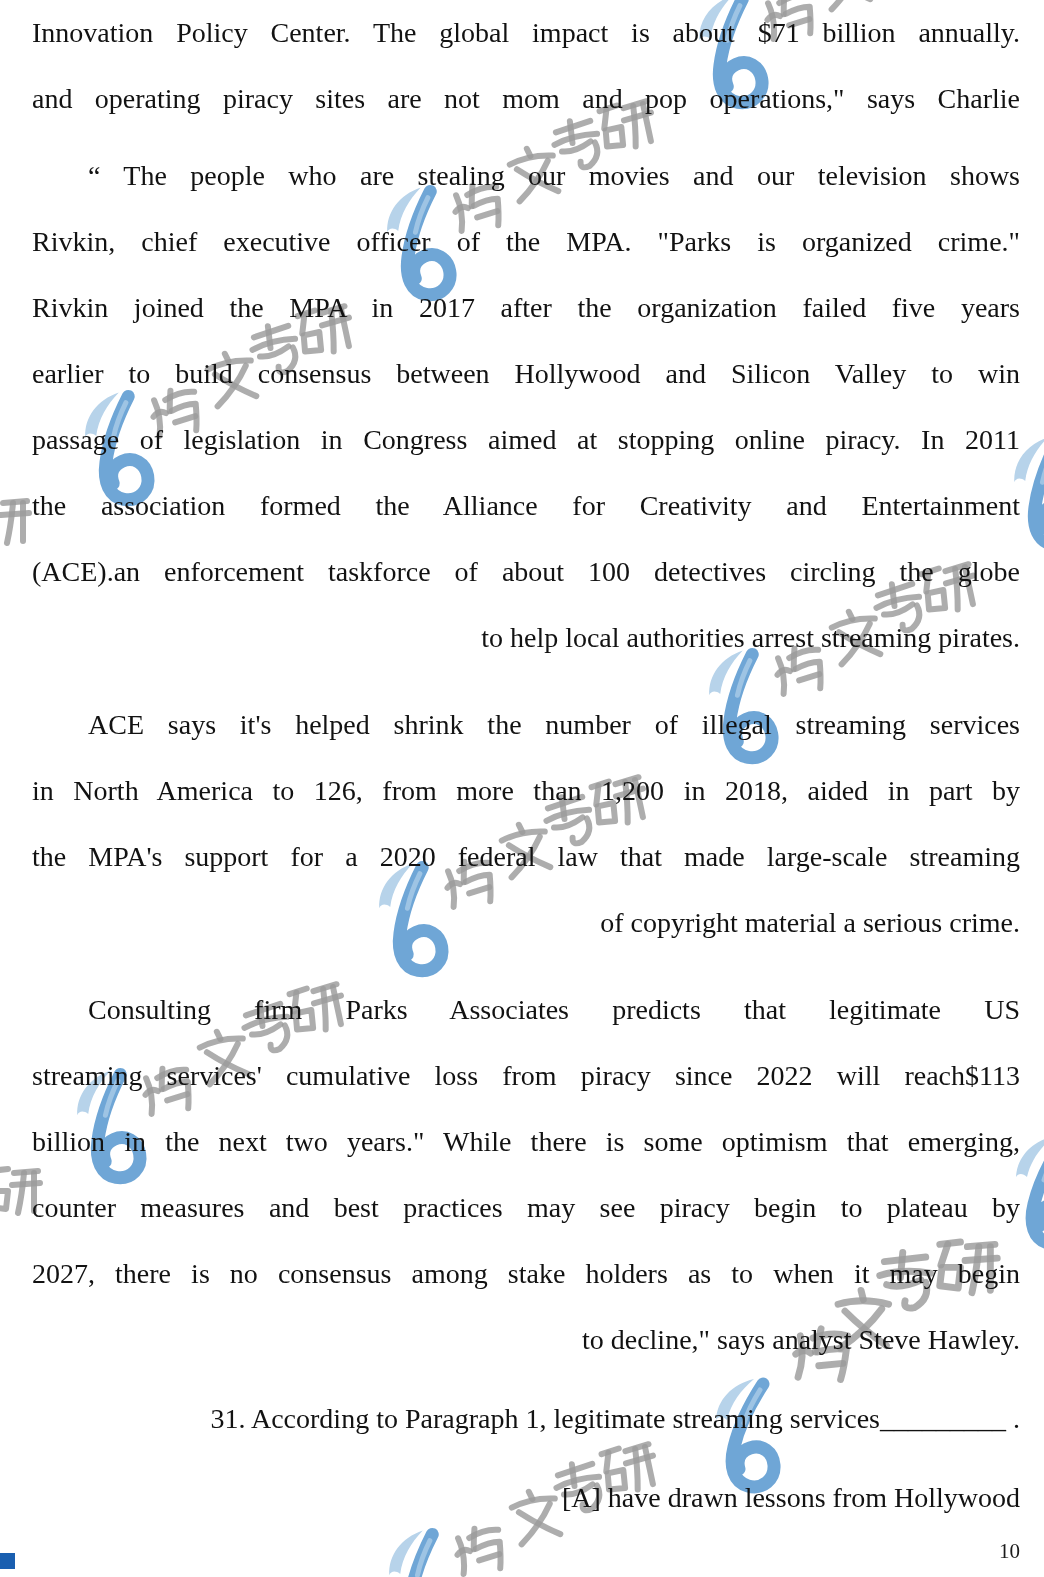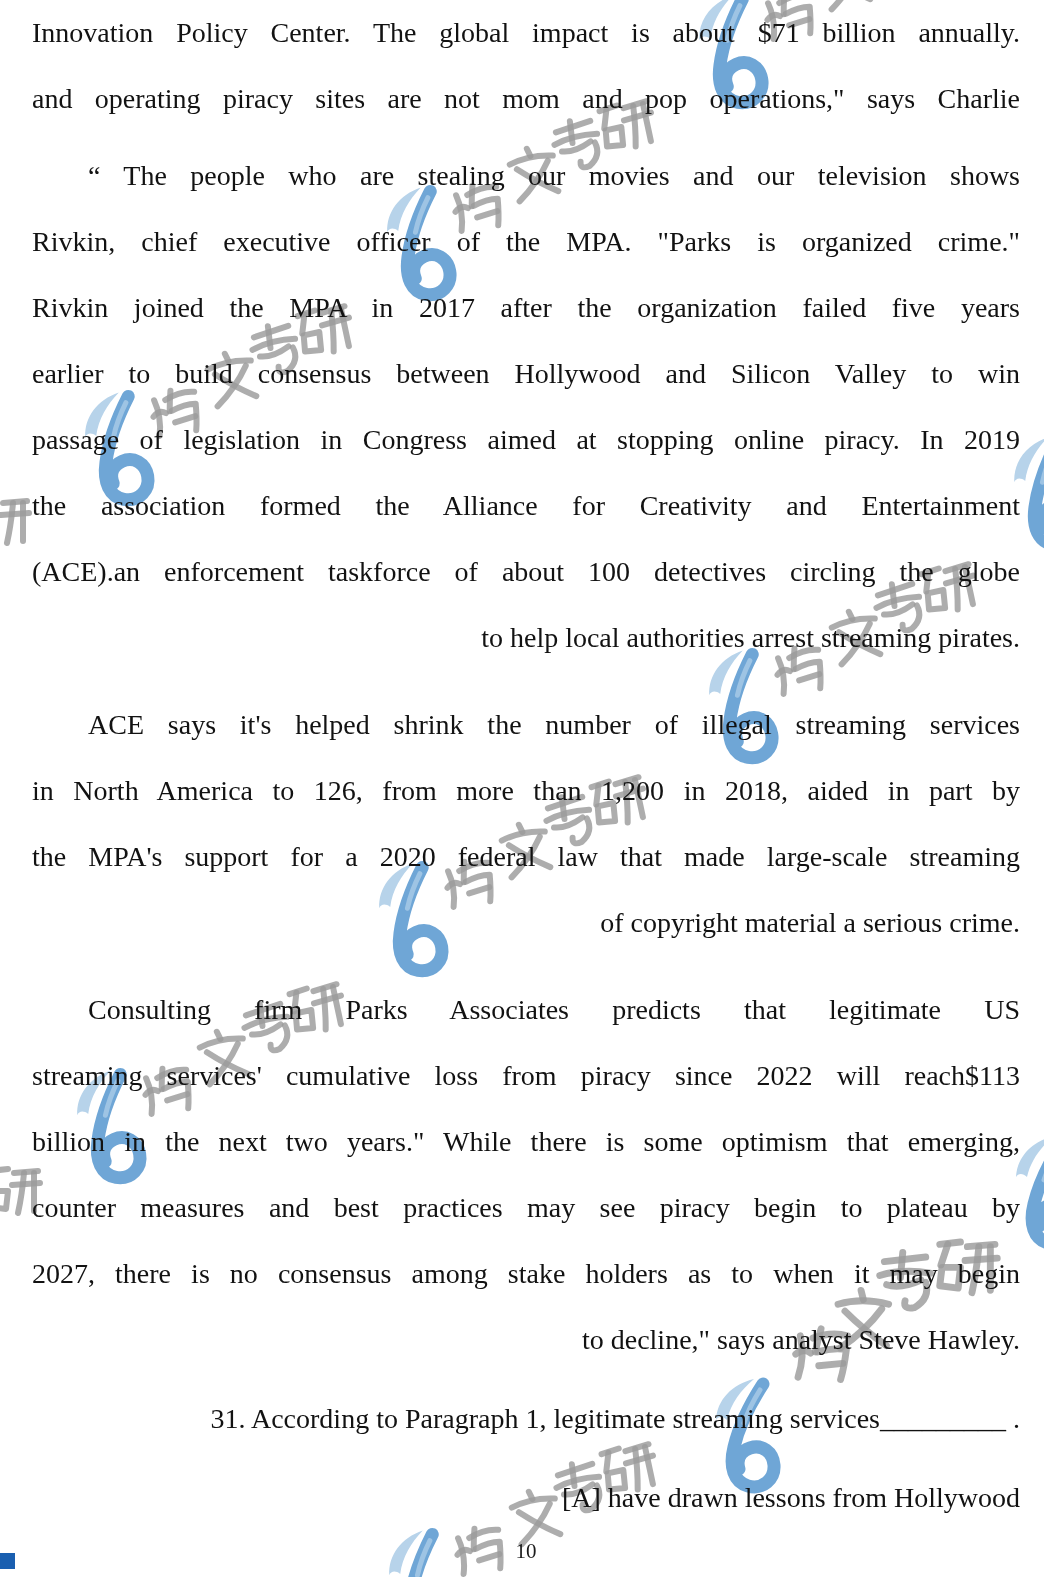--- a/index.html
+++ b/index.html
@@ -25,21 +25,21 @@
   }
   .line { width: 100%; }
   .fill { text-align: justify; text-align-last: justify; }
   .end  { text-align: right; }
   .indent { text-indent: 56px; }
   .gap-sm { margin-top: 11px; }
   .gap-md { margin-top: 21px; }
   .gap-q  { margin-top: 13px; }
   .opt { padding-left: 70px; box-sizing: border-box; }
   .page-number {
-    height: 46px; line-height: 40px; text-align: center;
+    height: 46px; line-height: 40px; text-align: right;
     font-size: 21px; color: #1b1b1b;
   }
   .corner-marker {
     position: absolute; left: 0; top: 1553px; width: 15px; height: 16px;
     background: #1a5fb0; z-index: 2;
   }
 </style>
 </head>
 <body>
 
@@ -123,21 +123,21 @@
     </g>
 </svg>
 
 <div class="doc">
   <div class="line fill">Innovation Policy Center. The global impact is about $71 billion annually.</div>
   <div class="line fill">and operating piracy sites are not mom and pop operations," says Charlie</div>
   <div class="line fill indent gap-sm">“ The people who are stealing our movies and our television shows</div>
   <div class="line fill">Rivkin, chief executive officer of the MPA. "Parks is organized crime."</div>
   <div class="line fill">Rivkin joined the MPA in 2017 after the organization failed five years</div>
   <div class="line fill">earlier to build consensus between Hollywood and Silicon Valley to win</div>
-  <div class="line fill">passage of legislation in Congress aimed at stopping online piracy. In 2019</div>
+  <div class="line fill">passage of legislation in Congress aimed at stopping online piracy. In 2011</div>
   <div class="line fill">the association formed the Alliance for Creativity and Entertainment</div>
   <div class="line fill">(ACE).an enforcement taskforce of about 100 detectives circling the globe</div>
   <div class="line end">to help local authorities arrest streaming pirates.</div>
   <div class="line fill indent gap-md">ACE says it's helped shrink the number of illegal streaming services</div>
   <div class="line fill">in North America to 126, from more than 1,200 in 2018, aided in part by</div>
   <div class="line fill">the MPA's support for a 2020 federal law that made large-scale streaming</div>
   <div class="line end">of copyright material a serious crime.</div>
   <div class="line fill indent gap-md">Consulting firm Parks Associates predicts that legitimate US</div>
   <div class="line fill">streaming services' cumulative loss from piracy since 2022 will reach$113</div>
   <div class="line fill">billion in the next two years." While there is some optimism that emerging,</div>

